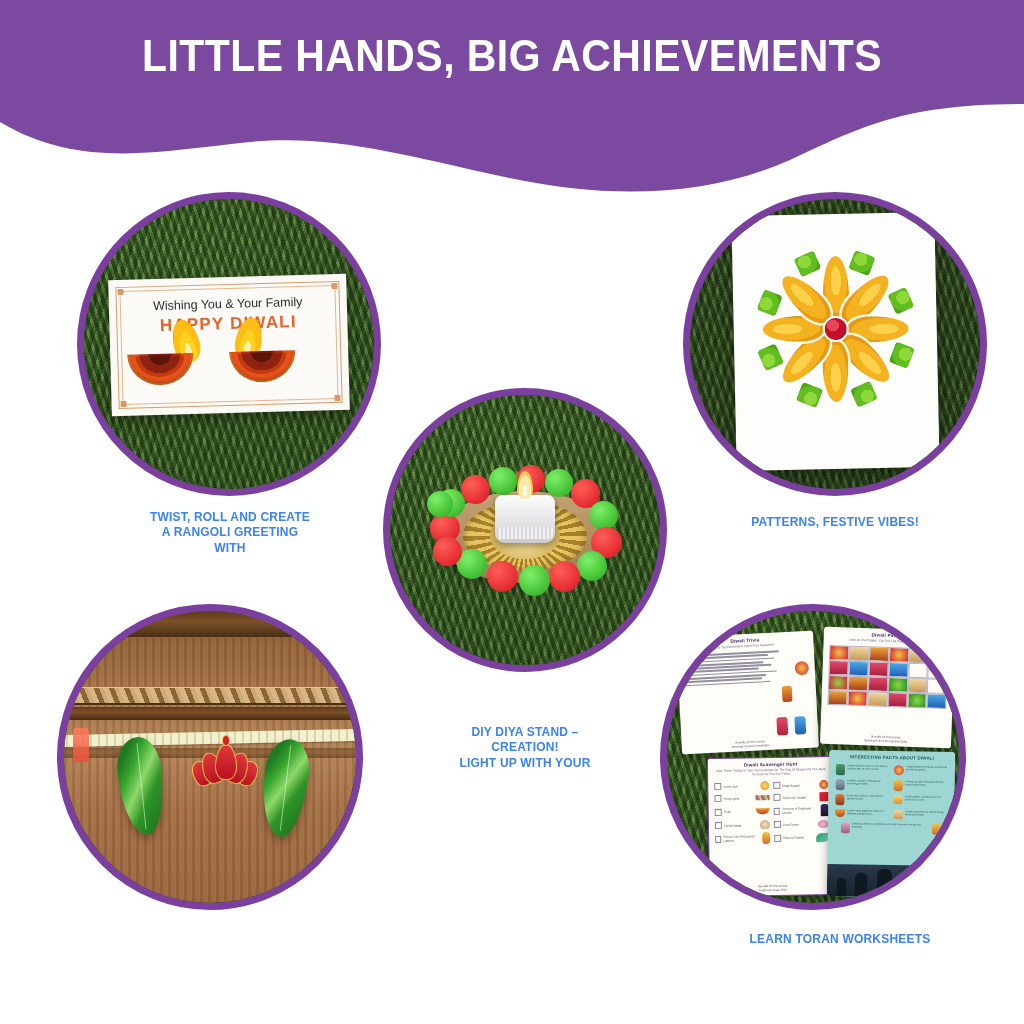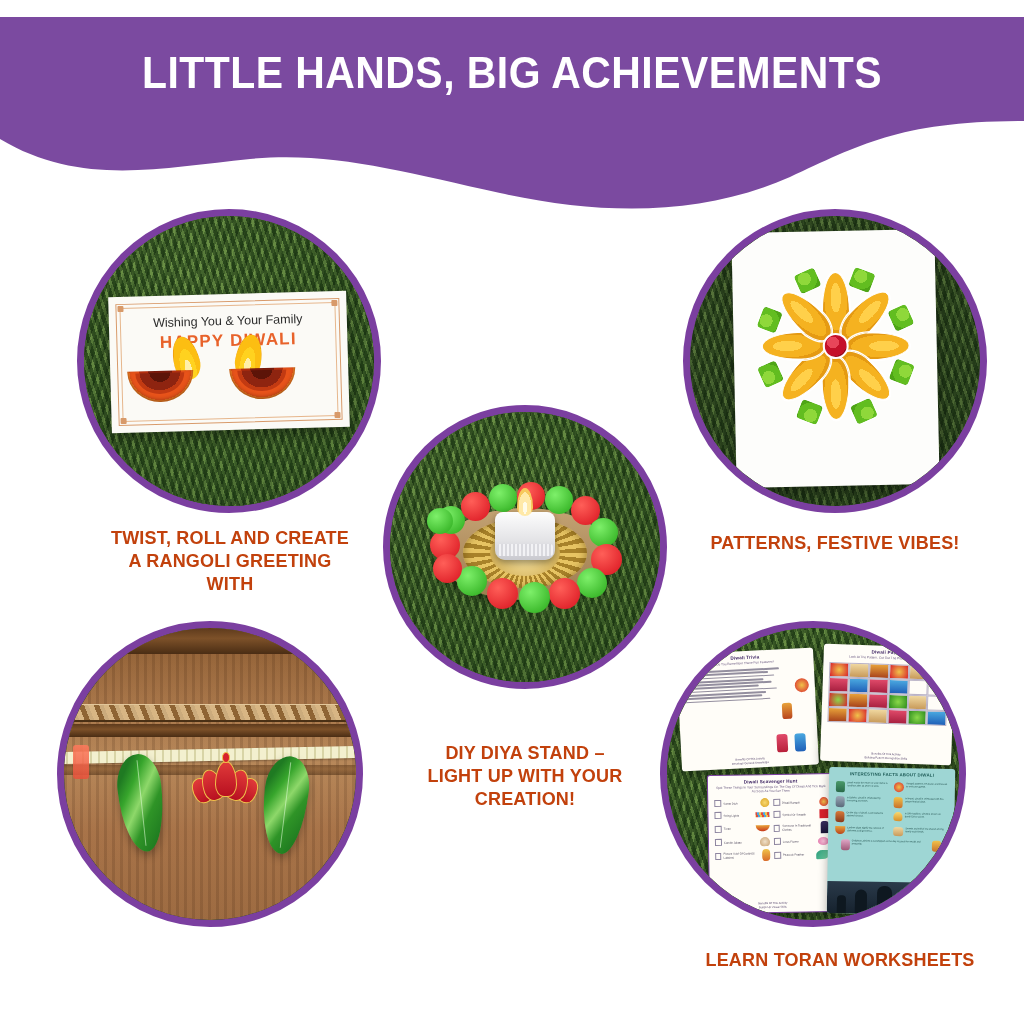--- a/index.html
+++ b/index.html
@@ -1,20 +1,20 @@
 <!DOCTYPE html>
 <html><head>
 <meta charset="utf-8">
 <style>
   html,body{margin:0;padding:0;}
   body{
     width:1024px;height:1024px;overflow:hidden;background:#ffffff;
     font-family:"Liberation Sans", sans-serif;position:relative;
   }
-  .page{position:relative;width:1024px;height:864px;margin-top:17px;}
+  .page{position:relative;width:1024px;height:864px;}
 
   
   .header-wave{position:absolute;top:0;left:0;width:1024px;height:200px;}
   .header-wave svg{display:block;width:1024px;height:200px;}
   .header-title{
     position:absolute;top:31px;left:0;width:1024px;text-align:center;
     color:#ffffff;font-weight:bold;font-size:44px;letter-spacing:0.5px;
     font-family:"Liberation Sans", sans-serif;
     transform:scaleX(0.93);transform-origin:center top;white-space:nowrap;
   }
@@ -33,22 +33,22 @@
     background-image:
       repeating-linear-gradient(72deg, rgba(30,58,20,.65) 0 2px, rgba(126,166,82,.22) 2px 5px, rgba(22,46,16,.5) 5px 7px),
       repeating-linear-gradient(108deg, rgba(20,44,14,.55) 0 2px, rgba(140,180,92,.20) 2px 6px, rgba(28,56,20,.42) 6px 9px),
       repeating-linear-gradient(96deg, rgba(95,140,60,.30) 0 3px, rgba(36,70,26,.45) 3px 6px),
       radial-gradient(circle at 36% 28%, #5d7d3c 0%, #3d5b28 55%, #2a431c 100%);
   }
   .grass.dark{filter:brightness(.82) saturate(.95);}
 
   
   .caption{
-    position:absolute;text-align:center;color:#c2410c;font-weight:bold;
-    font-size:18px;line-height:1.28;letter-spacing:0.2px;
+    position:absolute;text-align:center;color:#3b82f6;font-weight:bold;
+    font-size:12px;line-height:1.28;letter-spacing:0.2px;
     font-family:"Liberation Sans", sans-serif;
   }
 
   
   .card-paper{
     position:absolute;left:9%;top:27%;width:82%;height:47%;
     background:#fbfaf6;box-shadow:0 5px 14px rgba(0,0,0,.35);
     transform:rotate(-1.6deg);
   }
   .card-border{position:absolute;inset:7px;border:1.6px solid #d89a6a;}
@@ -297,22 +297,22 @@
         </div>
         <div style="position:absolute;left:-8px;top:-64px;width:16px;height:28px;
                     background:radial-gradient(ellipse at 50% 70%,#fffbe8 0 22%,#ffe9a8 22% 55%,#f7c95e 55% 100%);
                     border-radius:50% 50% 50% 50%/68% 68% 32% 32%;"></div>
       </div>
     </div>
   </div>
 
   <div class="caption" style="left:375px;top:725px;width:300px;">
     <div>DIY DIYA STAND –</div>
+    <div>CREATION!</div>
     <div>LIGHT UP WITH YOUR</div>
-    <div>CREATION!</div>
   </div>
 
   <div class="circle" style="left:57px;top:604px;width:306px;height:306px;">
     <div class="photo">
       <div class="door"></div>
       <div class="door-band" style="top:0;height:9%;"></div>
       <div class="rope"></div>
       <div class="door-band" style="top:33%;height:4.5%;"></div>
       <div class="door-band" style="top:47%;height:3.2%;opacity:.55;"></div>
 

